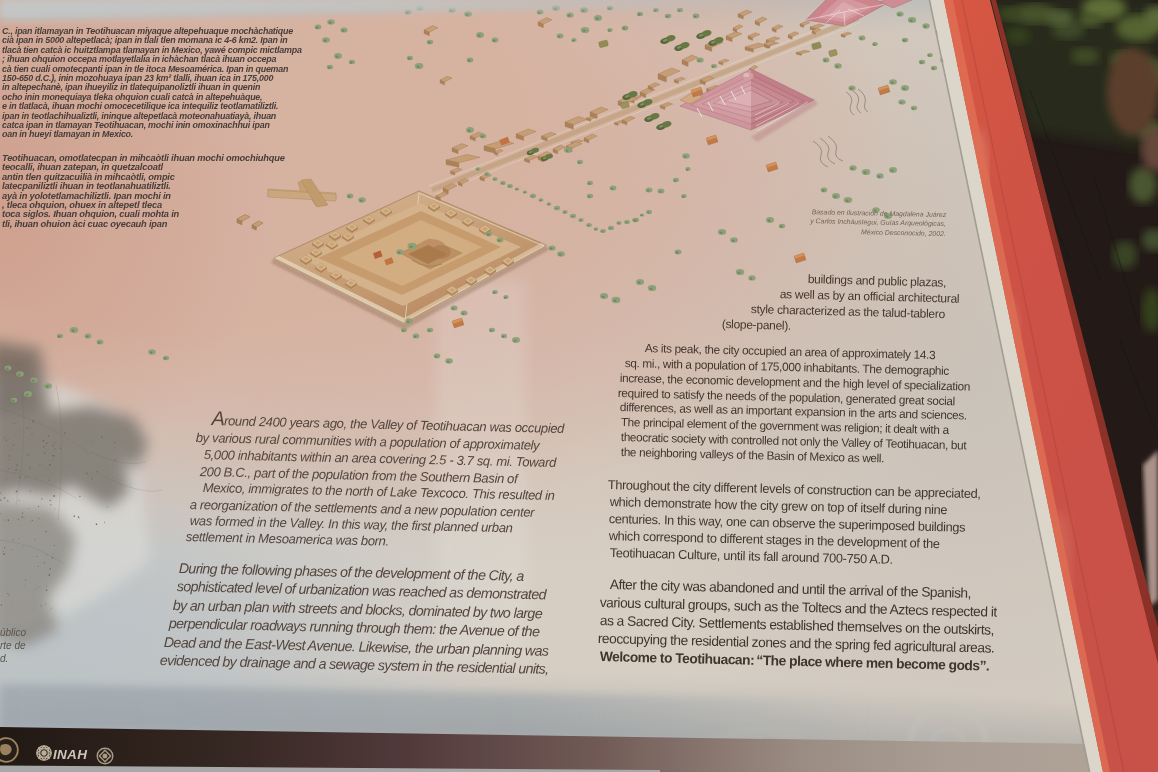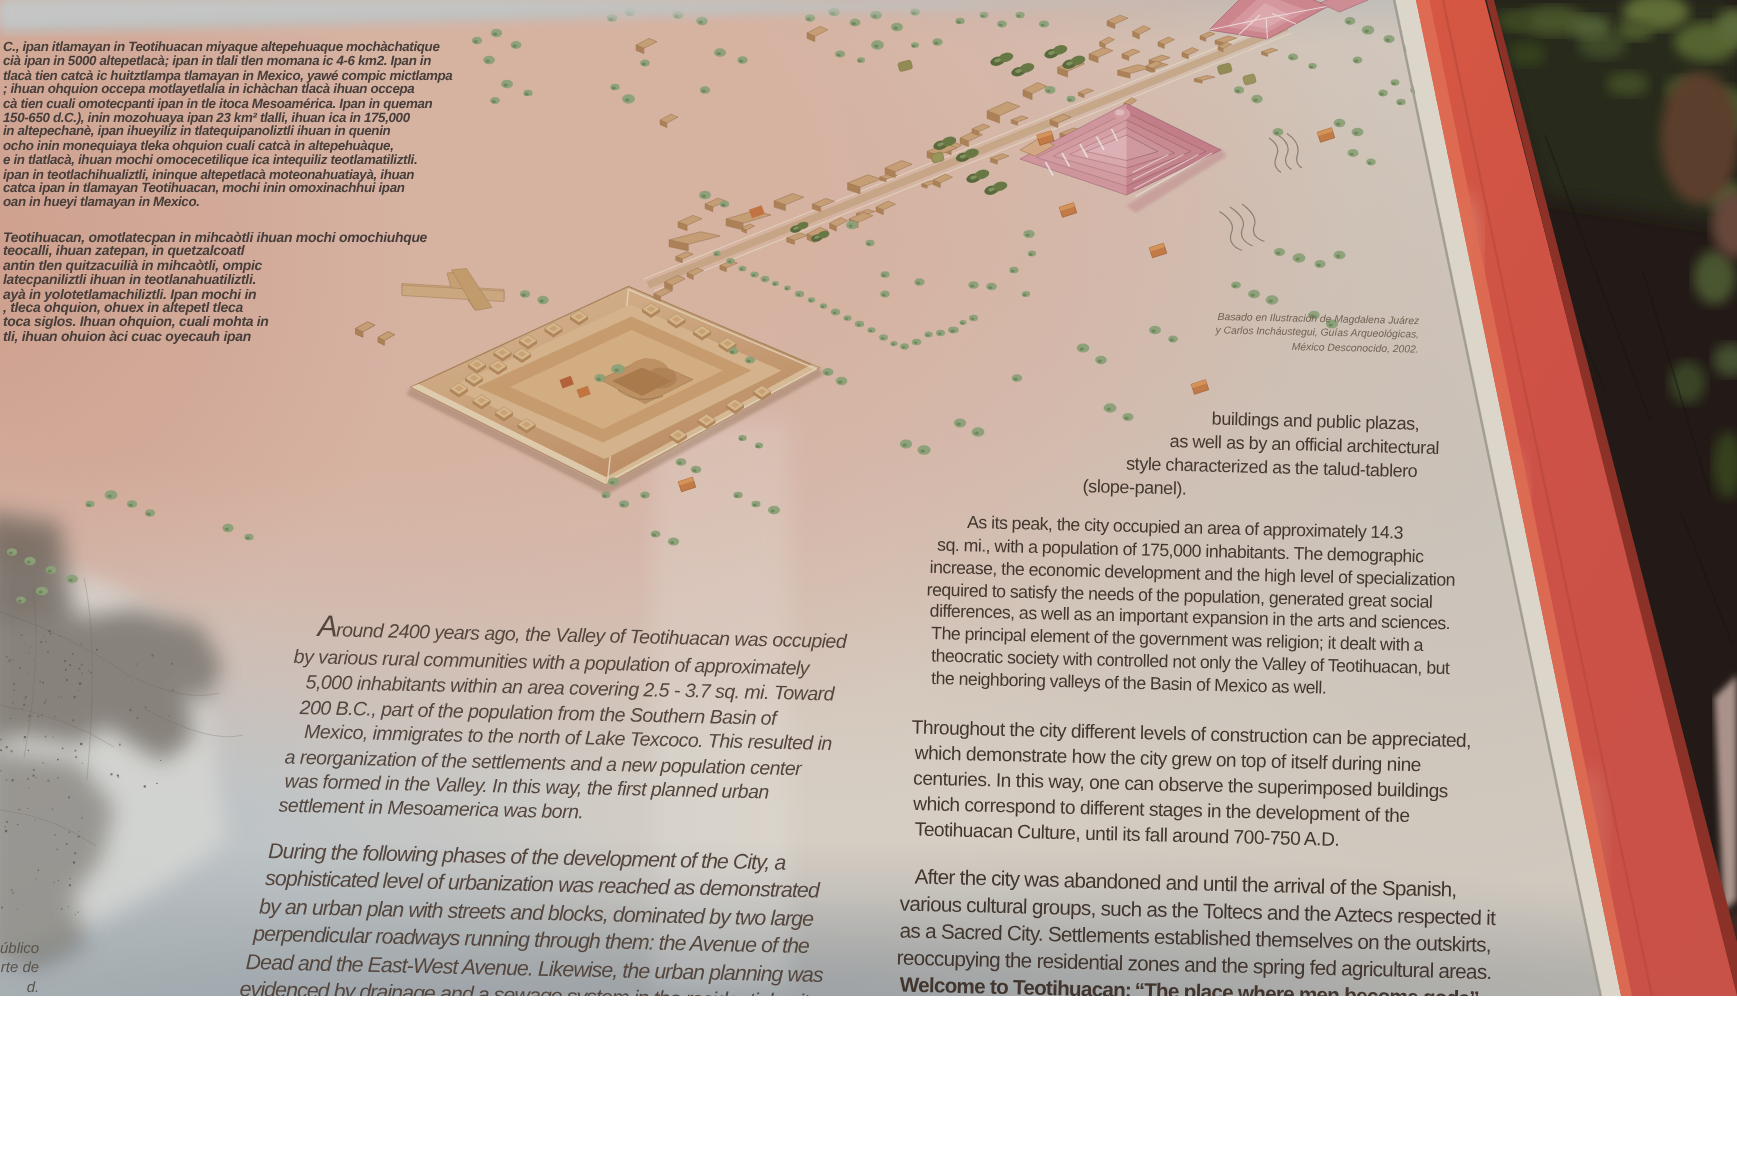--- a/index.html
+++ b/index.html
@@ -1,16 +1,16 @@
 <!DOCTYPE html>
 <html><head>
 <meta charset="utf-8">
 <style>
 html,body{margin:0;padding:0;}
-#stage{position:relative;width:1158px;height:664px;overflow:hidden;filter:brightness(0.94) saturate(0.97);
+#stage{position:relative;width:1158px;height:772px;overflow:hidden;filter:brightness(0.94) saturate(0.97);
   font-family:"Liberation Sans",sans-serif;
   background:
     radial-gradient(ellipse 1100px 150px at 38% 104%, rgba(158,168,176,1), rgba(158,168,176,0) 88%),
     radial-gradient(ellipse 430px 420px at -2% 26%, rgba(219,166,146,.9), rgba(219,166,146,0) 70%),
     radial-gradient(ellipse 950px 570px at 17% 17%, rgba(229,189,171,1) 35%, rgba(229,189,171,0) 74%),
     radial-gradient(ellipse 700px 480px at 46% 27%, rgba(222,188,173,.85), rgba(222,188,173,0) 75%),
     radial-gradient(ellipse 540px 300px at 2% 94%, rgba(193,203,209,.85), rgba(193,203,209,0) 75%),
     radial-gradient(ellipse 600px 460px at 10% 80%, rgba(203,210,214,.85), rgba(203,210,214,0) 70%),
     radial-gradient(ellipse 520px 620px at 84% 48%, rgba(213,205,195,.92), rgba(213,205,195,0) 75%),
     linear-gradient(180deg, rgba(198,201,200,.95) 0%, rgba(198,201,200,0) 4.5%),
@@ -974,21 +974,21 @@
 </div>
 
 <div style="position:absolute;left:0;top:0;width:0;height:0;">
 <div style="position:absolute;white-space:nowrap;font-size:13.8px;color:#453830;letter-spacing:-0.5px;left:610px;top:577px;transform:rotate(1.4deg);transform-origin:0 0;">After the city was abandoned and until the arrival of the Spanish,</div>
 <div style="position:absolute;white-space:nowrap;font-size:13.8px;color:#453830;letter-spacing:-0.5px;left:600px;top:595px;transform:rotate(1.4deg);transform-origin:0 0;">various cultural groups, such as the Toltecs and the Aztecs respected it</div>
 <div style="position:absolute;white-space:nowrap;font-size:13.8px;color:#453830;letter-spacing:-0.5px;left:600px;top:613px;transform:rotate(1.4deg);transform-origin:0 0;">as a Sacred City. Settlements established themselves on the outskirts,</div>
 <div style="position:absolute;white-space:nowrap;font-size:13.8px;color:#453830;letter-spacing:-0.5px;left:598px;top:631px;transform:rotate(1.4deg);transform-origin:0 0;">reoccupying the residential zones and the spring fed agricultural areas.</div>
 <div style="position:absolute;white-space:nowrap;font-size:13.8px;color:#453830;letter-spacing:-0.5px;left:600px;top:649px;transform:rotate(1.4deg);transform-origin:0 0;"><b>Welcome to Teotihuacan: “The place where men become gods”.</b></div>
 </div>
 
-<div style="position:absolute;left:0px;top:626px;font-style:italic;color:#5f584f;font-size:10px;line-height:13.2px;text-align:right;">úblico<br>rte de<br>d.</div>
+<div style="position:absolute;left:0px;top:626px;font-style:italic;color:#5f584f;font-size:10px;line-height:13.2px;">úblico<br>rte de<br>d.</div>
 
 <svg id="frame" width="1158" height="772" viewBox="0 0 1158 772" style="position:absolute;left:0;top:0">
 <defs>
   <linearGradient id="redface" x1="0" y1="0" x2="0.5" y2="1">
     <stop offset="0" stop-color="#e75d45"></stop>
           <stop offset="0.45" stop-color="#dd5549"></stop>
     <stop offset="1" stop-color="#d8554b"></stop>
   </linearGradient>
   <linearGradient id="barlin" x1="0" y1="0" x2="1" y2="0">
     <stop offset="0" stop-color="#241a15"></stop>

